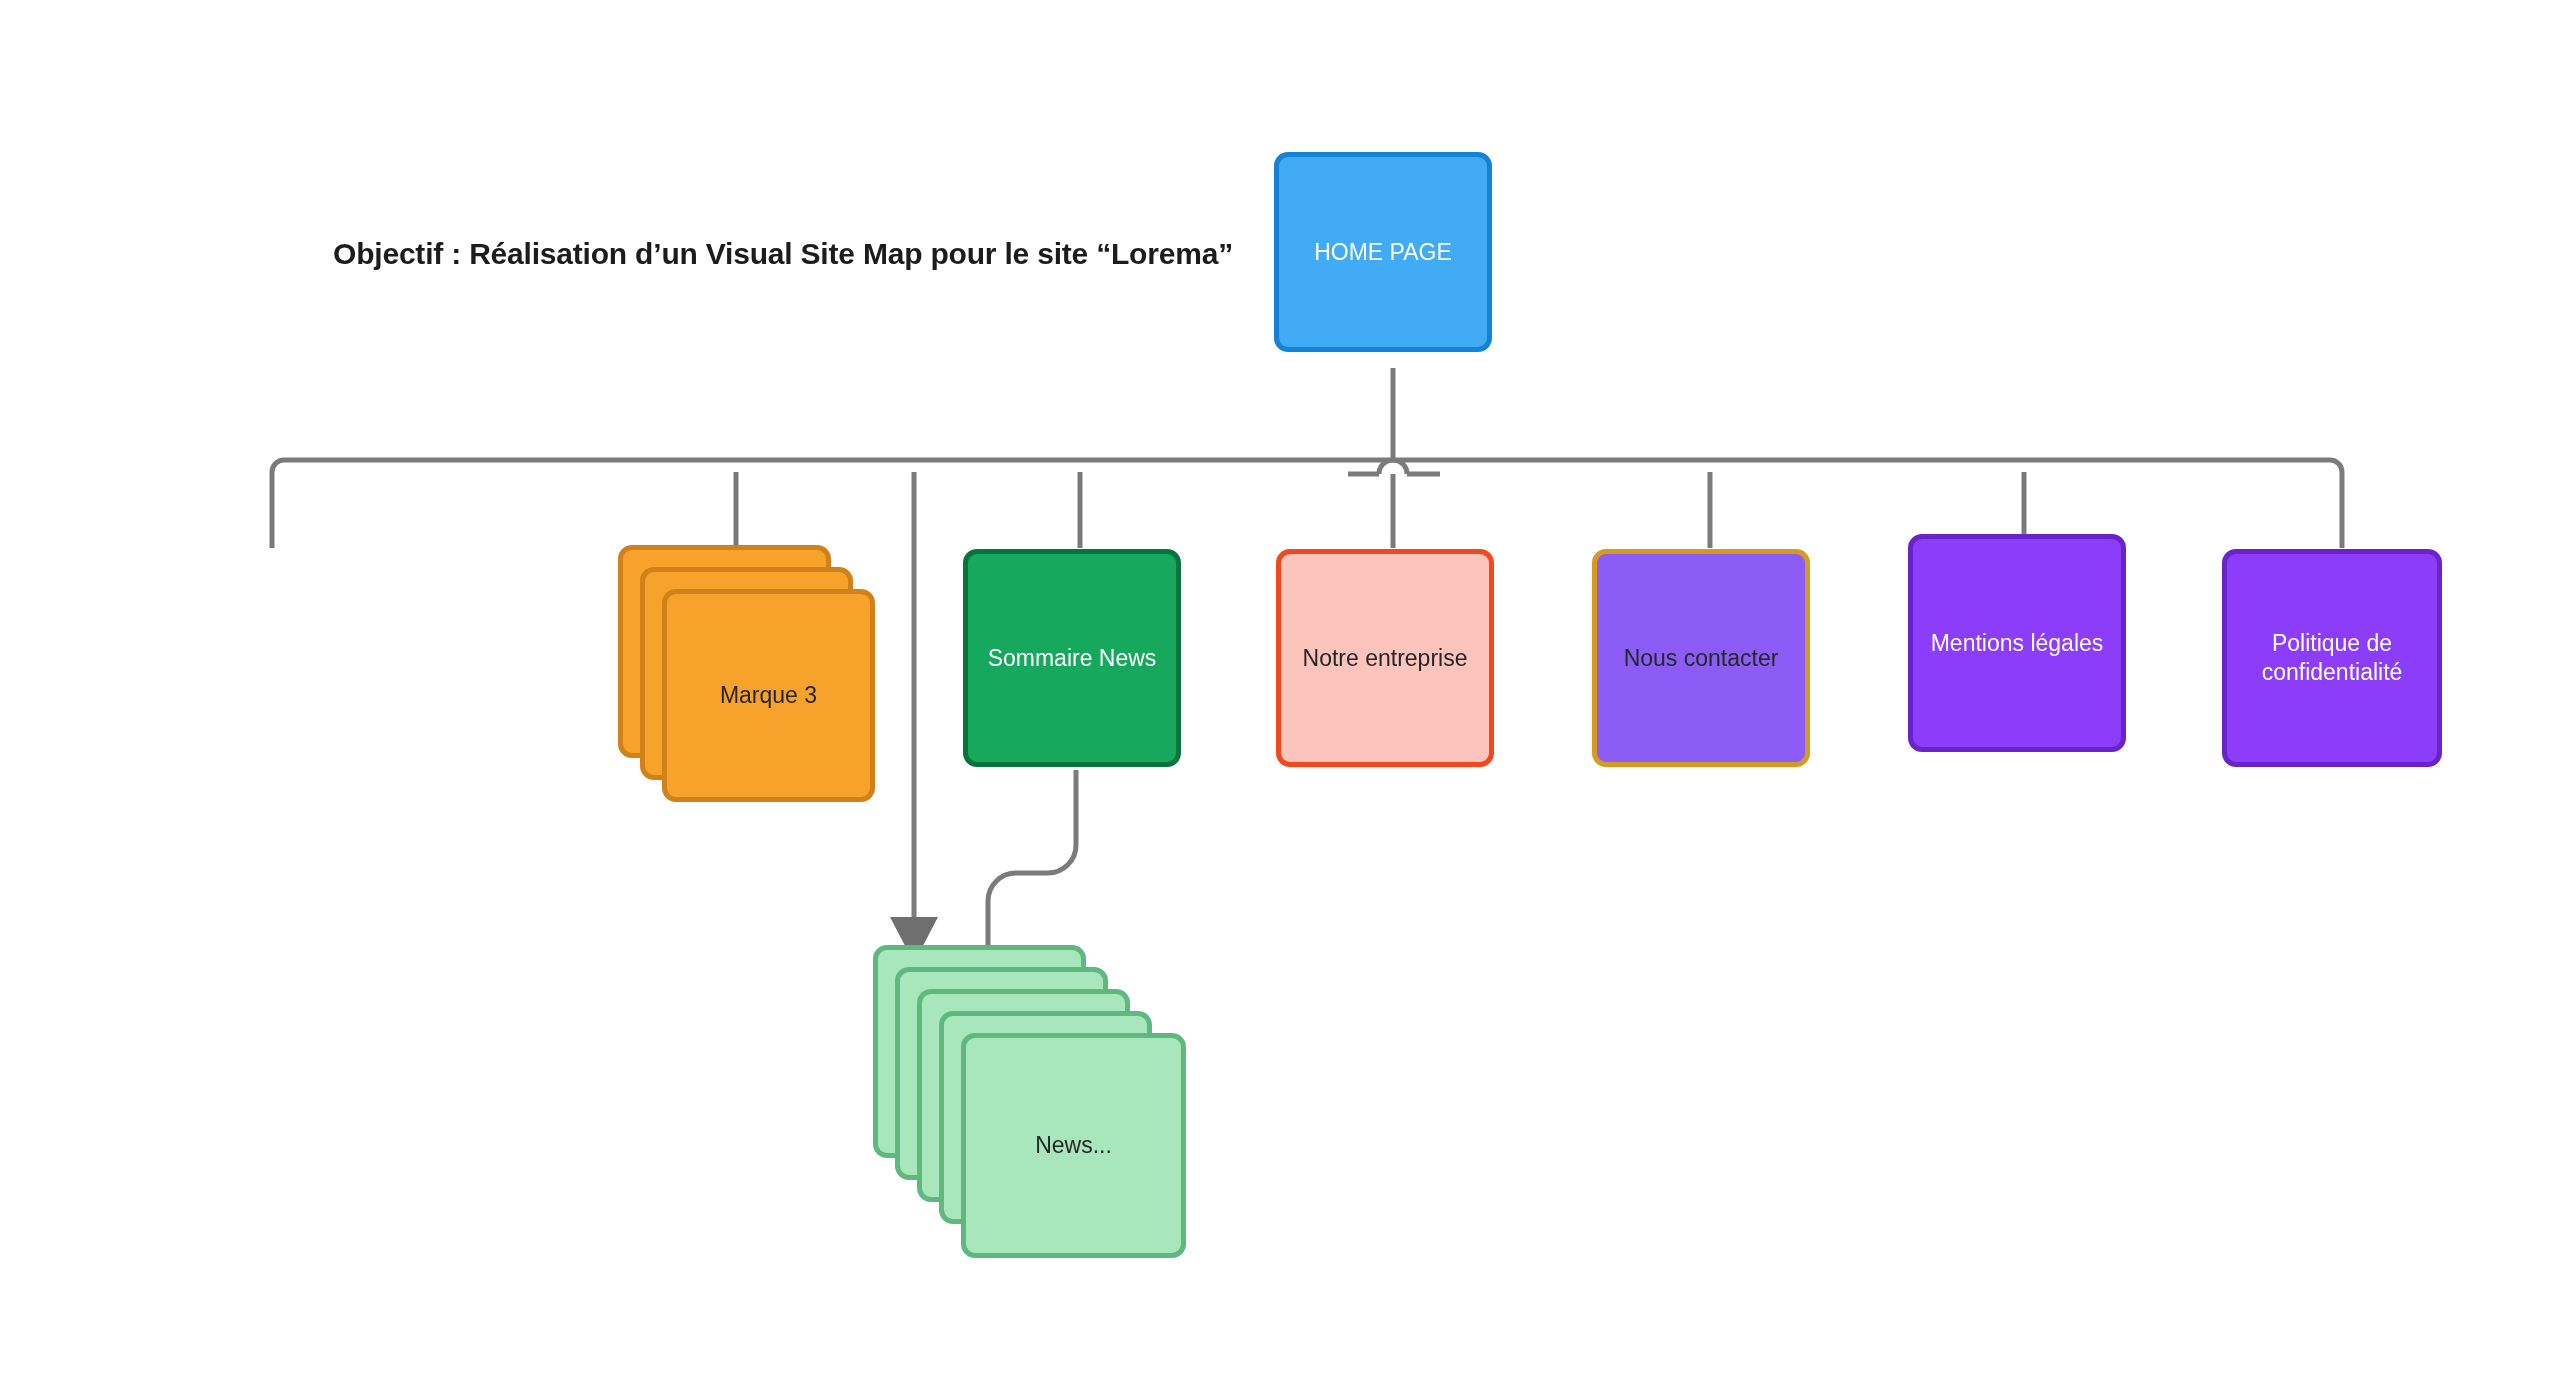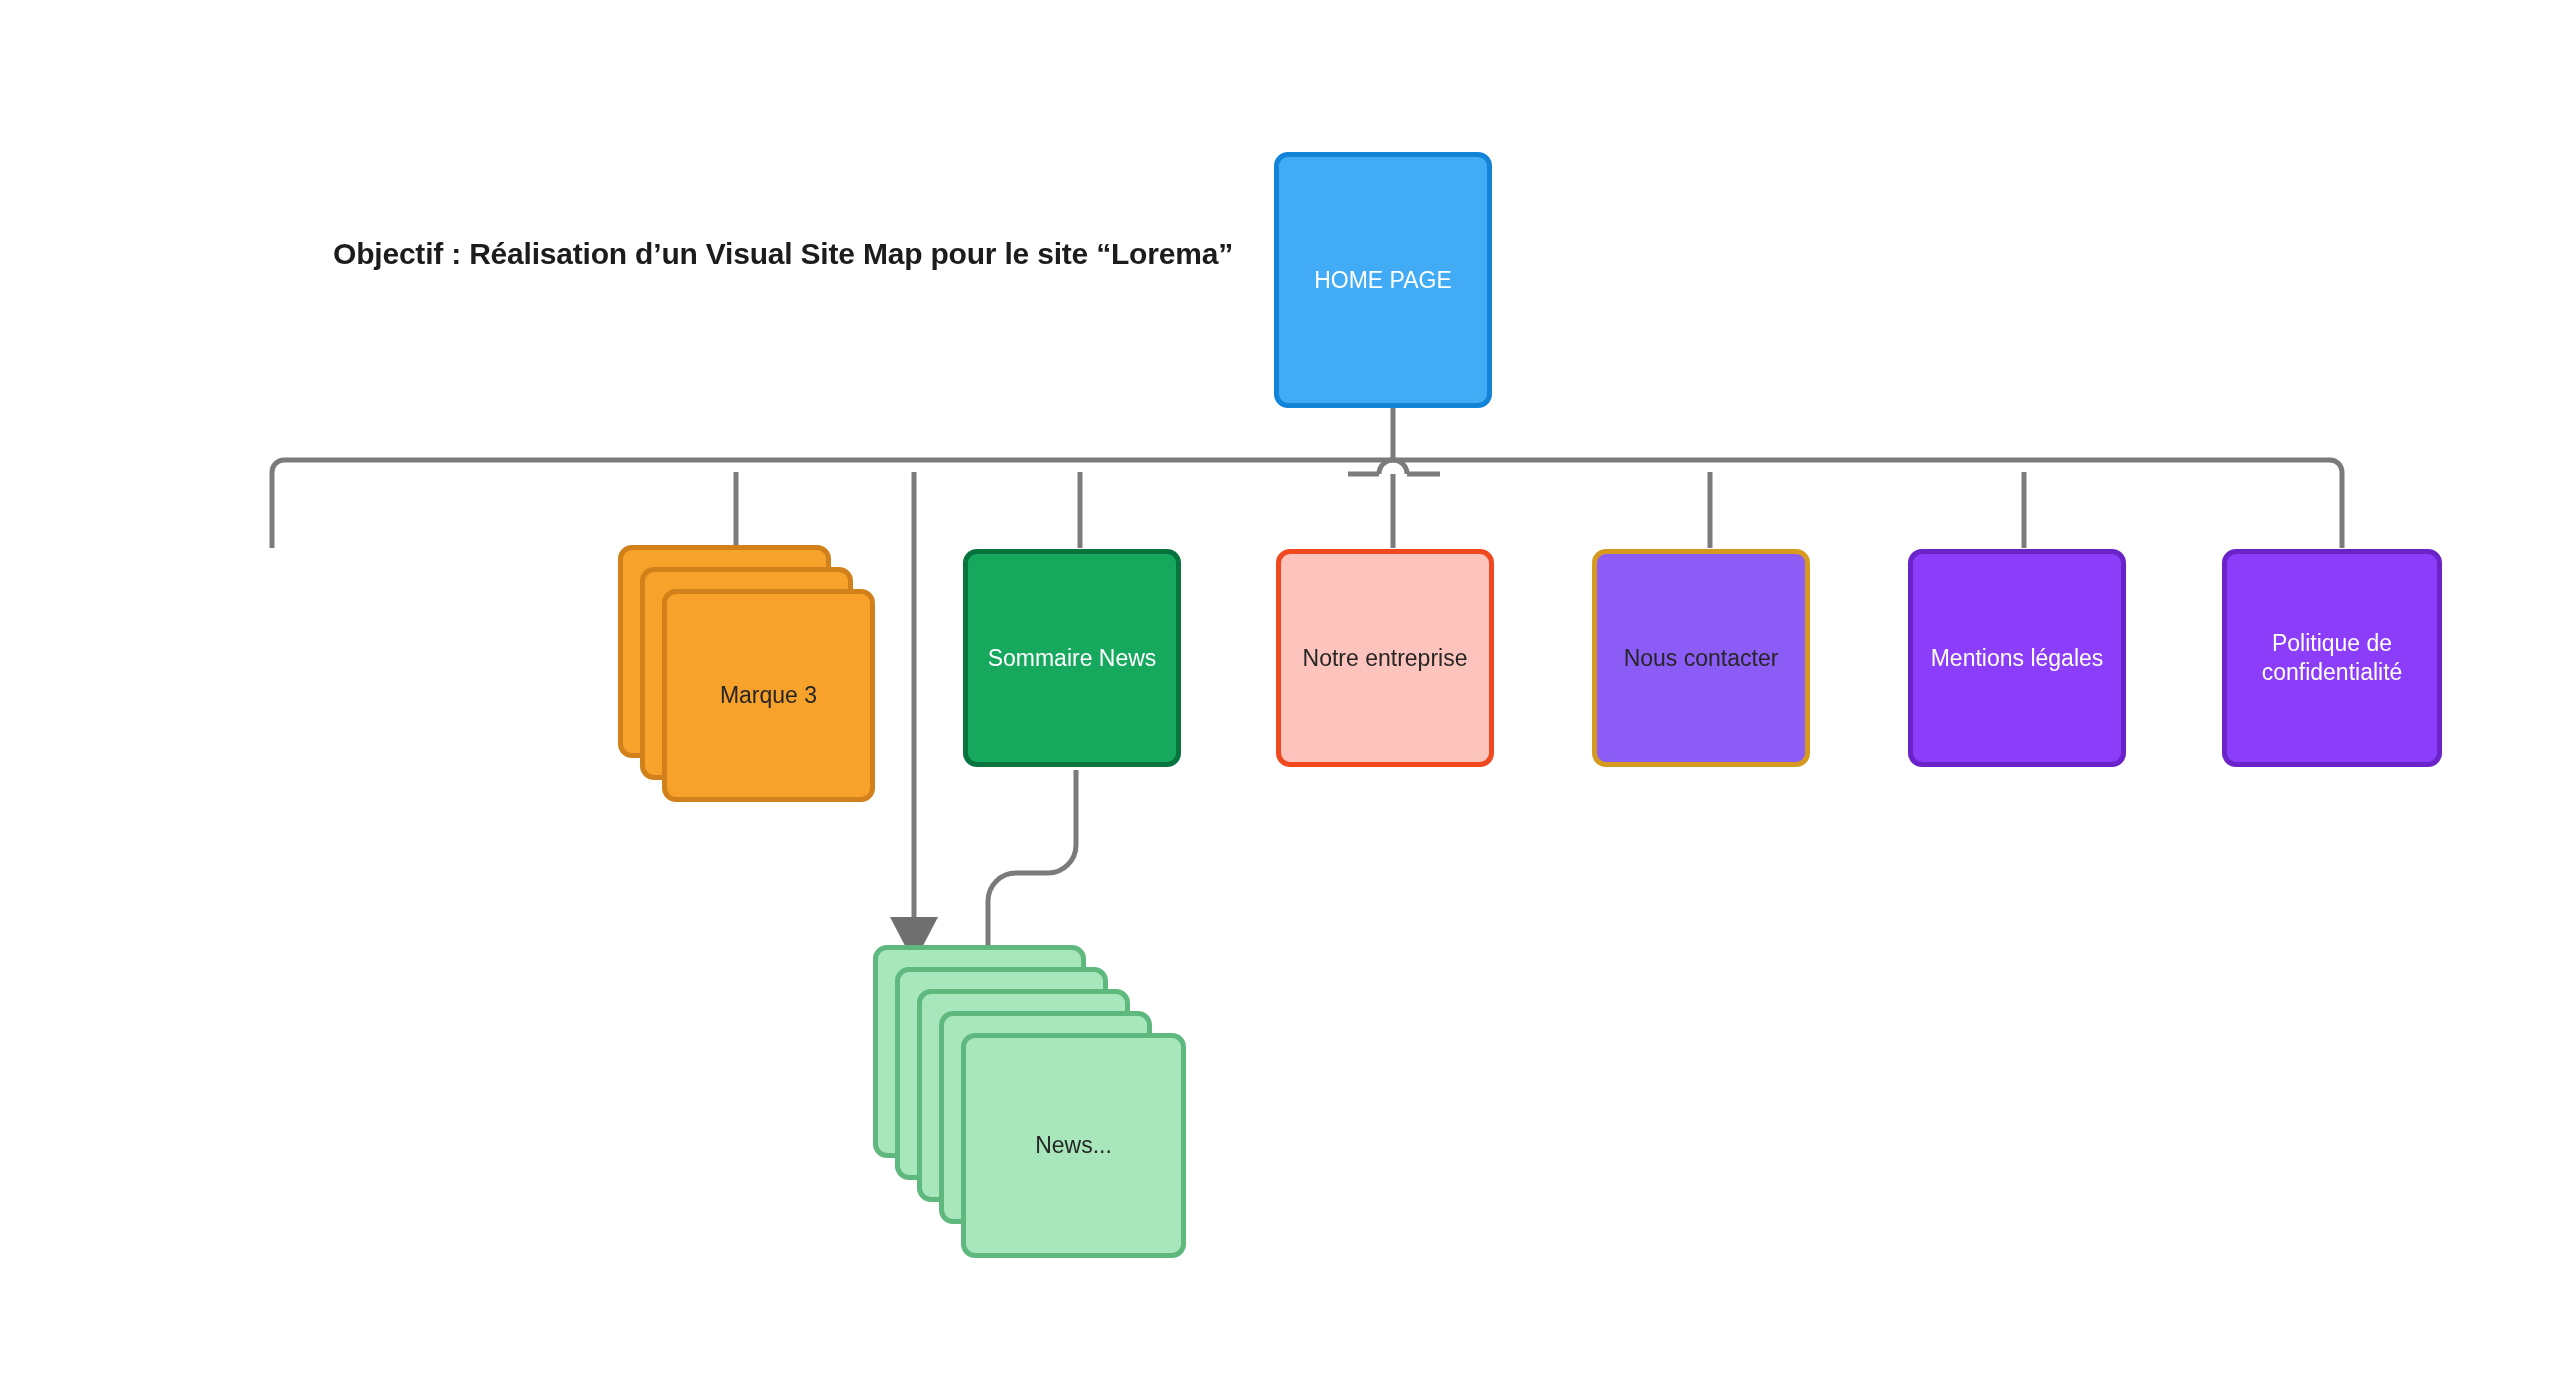--- a/index.html
+++ b/index.html
@@ -108,21 +108,21 @@
       <path d="M906,472 L906,925"></path>
 
       <path d="M1068,770 L1068,845 A28,28 0 0 1 1040,873 L1008,873 A28,28 0 0 0 980,901 L980,945"></path>
     </g>
 
     <polygon points="906,963 882,917 930,917" fill="#6f6f6f"></polygon>
   </svg>
 
   <div class="title">Objectif : Réalisation d’un Visual Site Map pour le site “Lorema”</div>
 
-  <div class="node" style="left:1266px; top:152px; width:218px; height:256px;
+  <div class="node" style="left:1266px; top:152px; width:218px; height:200px;
               background:#41ABF5; border-color:#1283D6; color:#ffffff;">
     <span class="label">HOME PAGE</span>
   </div>
 
 
   <div class="stack" style="left:610px; top:545px; width:290px; height:300px;">
     <div class="card" style="left:0px;  top:0px;  width:213px; height:213px; background:#F7A22B; border-color:#D2811A;"></div>
     <div class="card" style="left:22px; top:22px; width:213px; height:213px; background:#F7A22B; border-color:#D2811A;"></div>
     <div class="card front" style="left:44px; top:44px; width:213px; height:213px; background:#F7A22B; border-color:#D2811A; color:#262626;">
       <span class="label">Marque 3</span>
@@ -137,21 +137,21 @@
   <div class="node" style="left:955px; top:549px; width:218px; height:218px;
               background:#16A95E; border-color:#07743D; color:#ffffff;">
     <span class="label">Sommaire News</span>
   </div>
 
   <div class="node" style="left:1584px; top:549px; width:218px; height:218px;
               background:#8b5cf6; border-color:#D69A21; color:#262626;">
     <span class="label">Nous contacter</span>
   </div>
 
-  <div class="node" style="left:1900px; top:549px; width:218px; height:218px;
+  <div class="node" style="left:1900px; top:534px; width:218px; height:218px;
               background:#8B3DFA; border-color:#6A22C9; color:#ffffff;">
     <span class="label">Mentions légales</span>
   </div>
 
   <div class="node" style="left:2214px; top:549px; width:220px; height:218px;
               background:#8B3DFA; border-color:#6A22C9; color:#ffffff;">
     <span class="label">Politique de
 confidentialité</span>
   </div>
 

